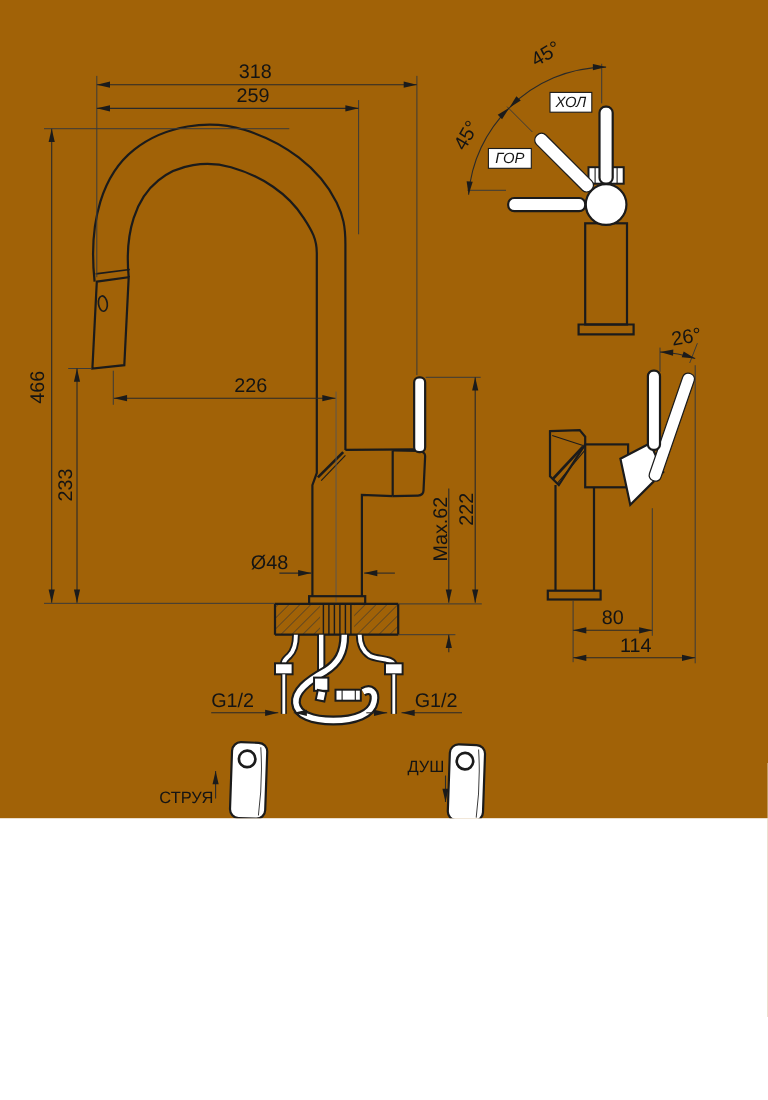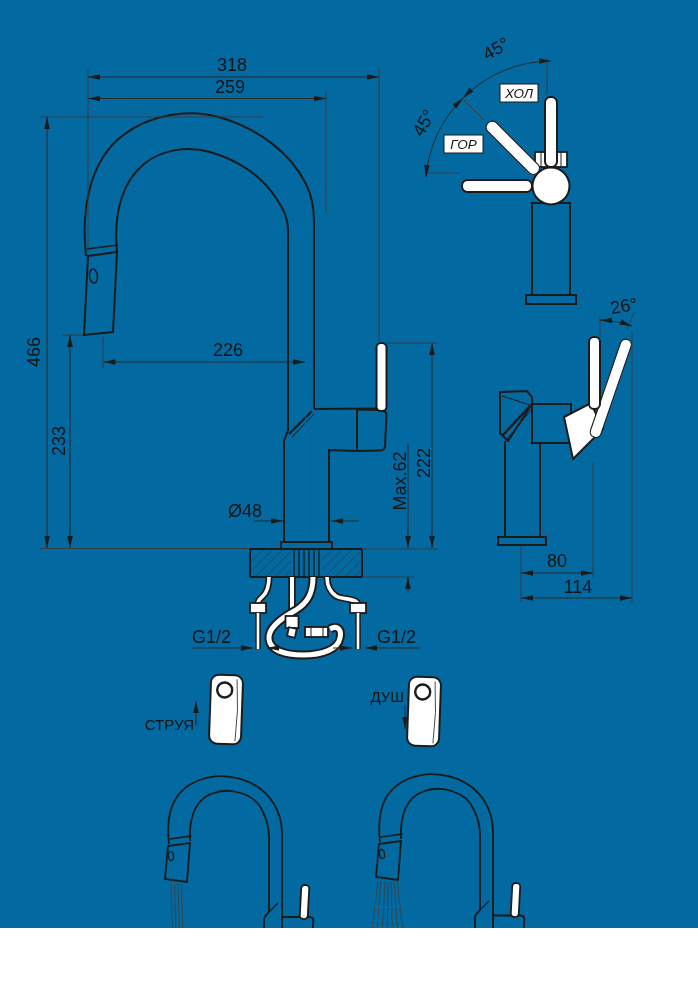--- a/index.html
+++ b/index.html
@@ -1,16 +1,16 @@
 <!DOCTYPE html>
 <html><head>
 <meta charset="utf-8">
 <style>
   html,body{margin:0;padding:0;background:#fff;}
-  .page{position:relative;width:698px;height:928px;background:#0369a1;overflow:hidden;
+  .page{position:relative;width:698px;height:744px;background:#a16207;overflow:hidden;
         font-family:"Liberation Sans",sans-serif;}
   svg{display:block;}
   .s1 {fill:none;stroke:#1b1b1b;stroke-width:1;}
   .s09{fill:none;stroke:#3a3a3a;stroke-width:0.9;}
   .s13{fill:none;stroke:#1b1b1b;stroke-width:1.3;}
   .s15{fill:none;stroke:#1b1b1b;stroke-width:1.5;}
   .s18{fill:none;stroke:#1b1b1b;stroke-width:1.8;}
   .s2 {fill:none;stroke:#1b1b1b;stroke-width:2;}
   .s22{fill:none;stroke:#1b1b1b;stroke-width:2.4;}
   .dim{fill:none;stroke:#2a2a2a;stroke-width:1;}

